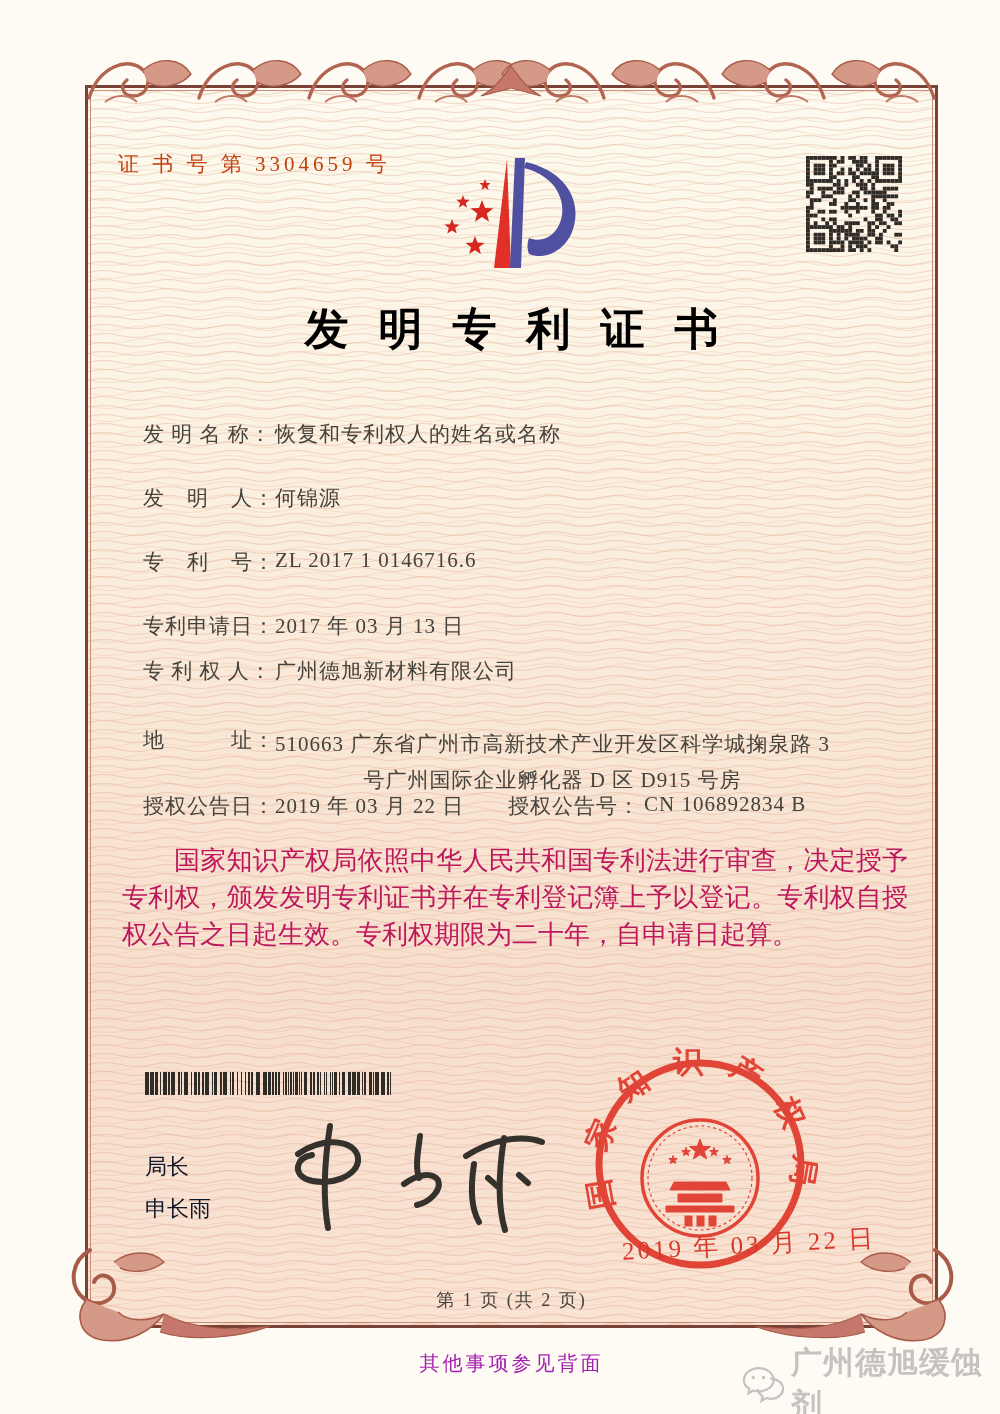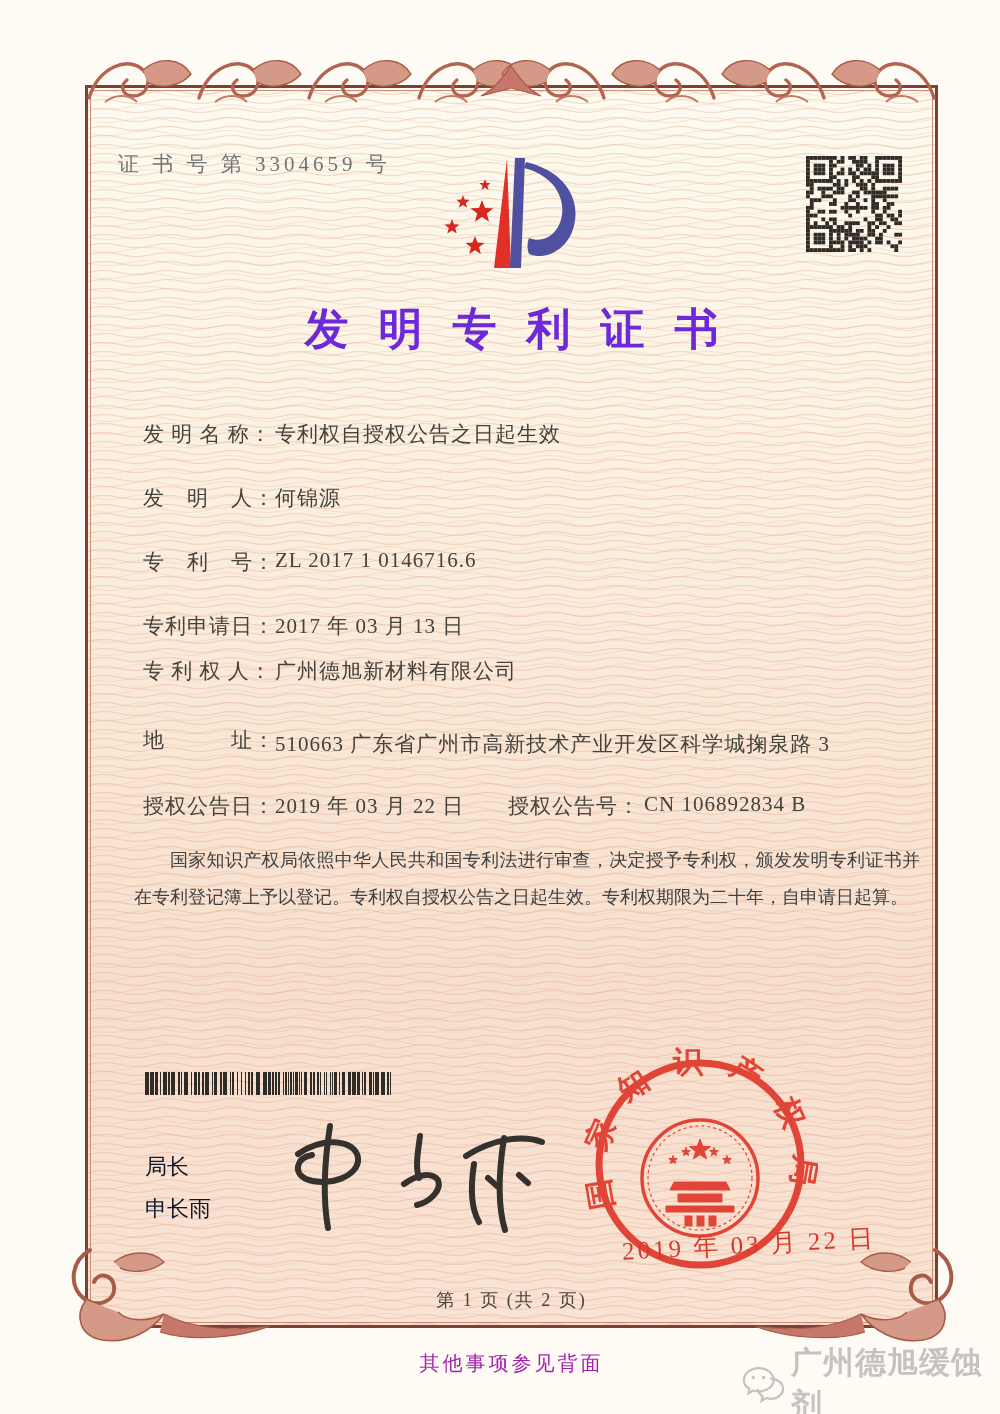--- a/index.html
+++ b/index.html
@@ -15,37 +15,37 @@
     box-sizing:border-box;
     background:linear-gradient(180deg,#fdfaef 0%,#fcf4e5 22%,#fae9d8 48%,#f7dfcd 72%,#f9e3d3 100%);
   }
   .frame-inner{
     position:absolute;left:2px;top:2px;right:2px;bottom:2px;
     border:1px solid #c78d77;pointer-events:none;
   }
   .guilloche{position:absolute;left:0;top:0;width:100%;height:100%;pointer-events:none;}
   .ornament{position:absolute;pointer-events:none;}
   .cert-no{
-    position:absolute;left:118px;top:150px;font-size:21px;letter-spacing:4px;color:#737373;
+    position:absolute;left:118px;top:150px;font-size:21px;letter-spacing:4px;color:#c2410c;
   }
   .logo{position:absolute;left:436px;top:142px;}
   .qr{position:absolute;left:806px;top:156px;}
   .title{
     position:absolute;left:85px;top:300px;width:853px;text-align:center;
-    font-size:44px;font-weight:600;color:#6d28d9;letter-spacing:30px;text-indent:30px;
+    font-size:44px;font-weight:600;color:#000000;letter-spacing:30px;text-indent:30px;
   }
   .row{position:absolute;left:143px;font-size:21px;letter-spacing:1px;white-space:nowrap;}
   .row .lbl{display:inline-block;width:132px;vertical-align:top;}
   .row .val{display:inline-block;vertical-align:top;}
   .addr-lines{display:inline-block;vertical-align:top;line-height:36px;max-width:650px;white-space:normal;text-align:center;}
   .grant2{position:absolute;left:365px;top:0;}
   .grant2 .lbl{width:auto;margin-right:4px;}
   .body-text{
     position:absolute;left:122px;top:842px;width:786px;
-    font-size:18px;line-height:37px;text-align:justify;color:#404040;margin-left:12px;
+    font-size:26px;line-height:37px;text-align:justify;color:#be185d;
   }
   .body-text p{margin:0;text-indent:2em;}
   .barcode{position:absolute;left:145px;top:1072px;}
   .director{position:absolute;left:145px;top:1146px;font-size:22px;color:#0f172a;line-height:42px;}
   .signature{position:absolute;left:268px;top:1108px;}
   .seal{position:absolute;left:582px;top:1046px;opacity:0.93;}
   .seal-date{
     position:absolute;left:622px;top:1228px;font-size:25px;color:#d8382b;
     letter-spacing:3px;transform:rotate(-3deg);white-space:nowrap;
   }
@@ -455,36 +455,36 @@
       <rect x="46.08" y="92.16" width="3.84" height="3.84"></rect>
       <rect x="53.76" y="92.16" width="3.84" height="3.84"></rect>
       <rect x="61.44" y="92.16" width="3.84" height="3.84"></rect>
       <rect x="88.32" y="92.16" width="3.84" height="3.84"></rect>
     </g>
   </svg>
 
 <div class="title">发明专利证书</div>
 
 <div class="row" style="top:420px;">
-  <span class="lbl">发 明 名 称：</span><span class="val">专利权自授权公告之日起生效</span>
+  <span class="lbl">发 明 名 称：</span><span class="val">恢复和专利权人的姓名或名称</span>
 </div>
 <div class="row" style="top:484px;">
   <span class="lbl">发　明　人：</span><span class="val">何锦源</span>
 </div>
 <div class="row" style="top:548px;">
   <span class="lbl">专　利　号：</span><span class="val">ZL 2017 1 0146716.6</span>
 </div>
 <div class="row" style="top:612px;">
   <span class="lbl">专利申请日：</span><span class="val">2017 年 03 月 13 日</span>
 </div>
 <div class="row" style="top:657px;text-decoration:underline;">
   <span class="lbl">专 利 权 人：</span><span class="val">广州德旭新材料有限公司</span>
 </div>
 <div class="row" style="top:726px;">
-  <span class="lbl">地　　　址：</span><span class="addr-lines"><span>510663 广东省广州市高新技术产业开发区科学城掬泉路 3</span><br></span>
+  <span class="lbl">地　　　址：</span><span class="addr-lines"><span>510663 广东省广州市高新技术产业开发区科学城掬泉路 3</span><br><span>号广州国际企业孵化器 D 区 D915 号房</span></span>
 </div>
 <div class="row" style="top:792px;width:770px;">
   <span class="lbl">授权公告日：</span><span class="val">2019 年 03 月 22 日</span>
   <span class="grant2">
     <span class="lbl">授权公告号：</span><span class="val">CN 106892834 B</span>
   </span>
 </div>
 
 <div class="body-text">
   <p>国家知识产权局依照中华人民共和国专利法进行审查，决定授予专利权，颁发发明专利证书并在专利登记簿上予以登记。专利权自授权公告之日起生效。专利权期限为二十年，自申请日起算。</p>

